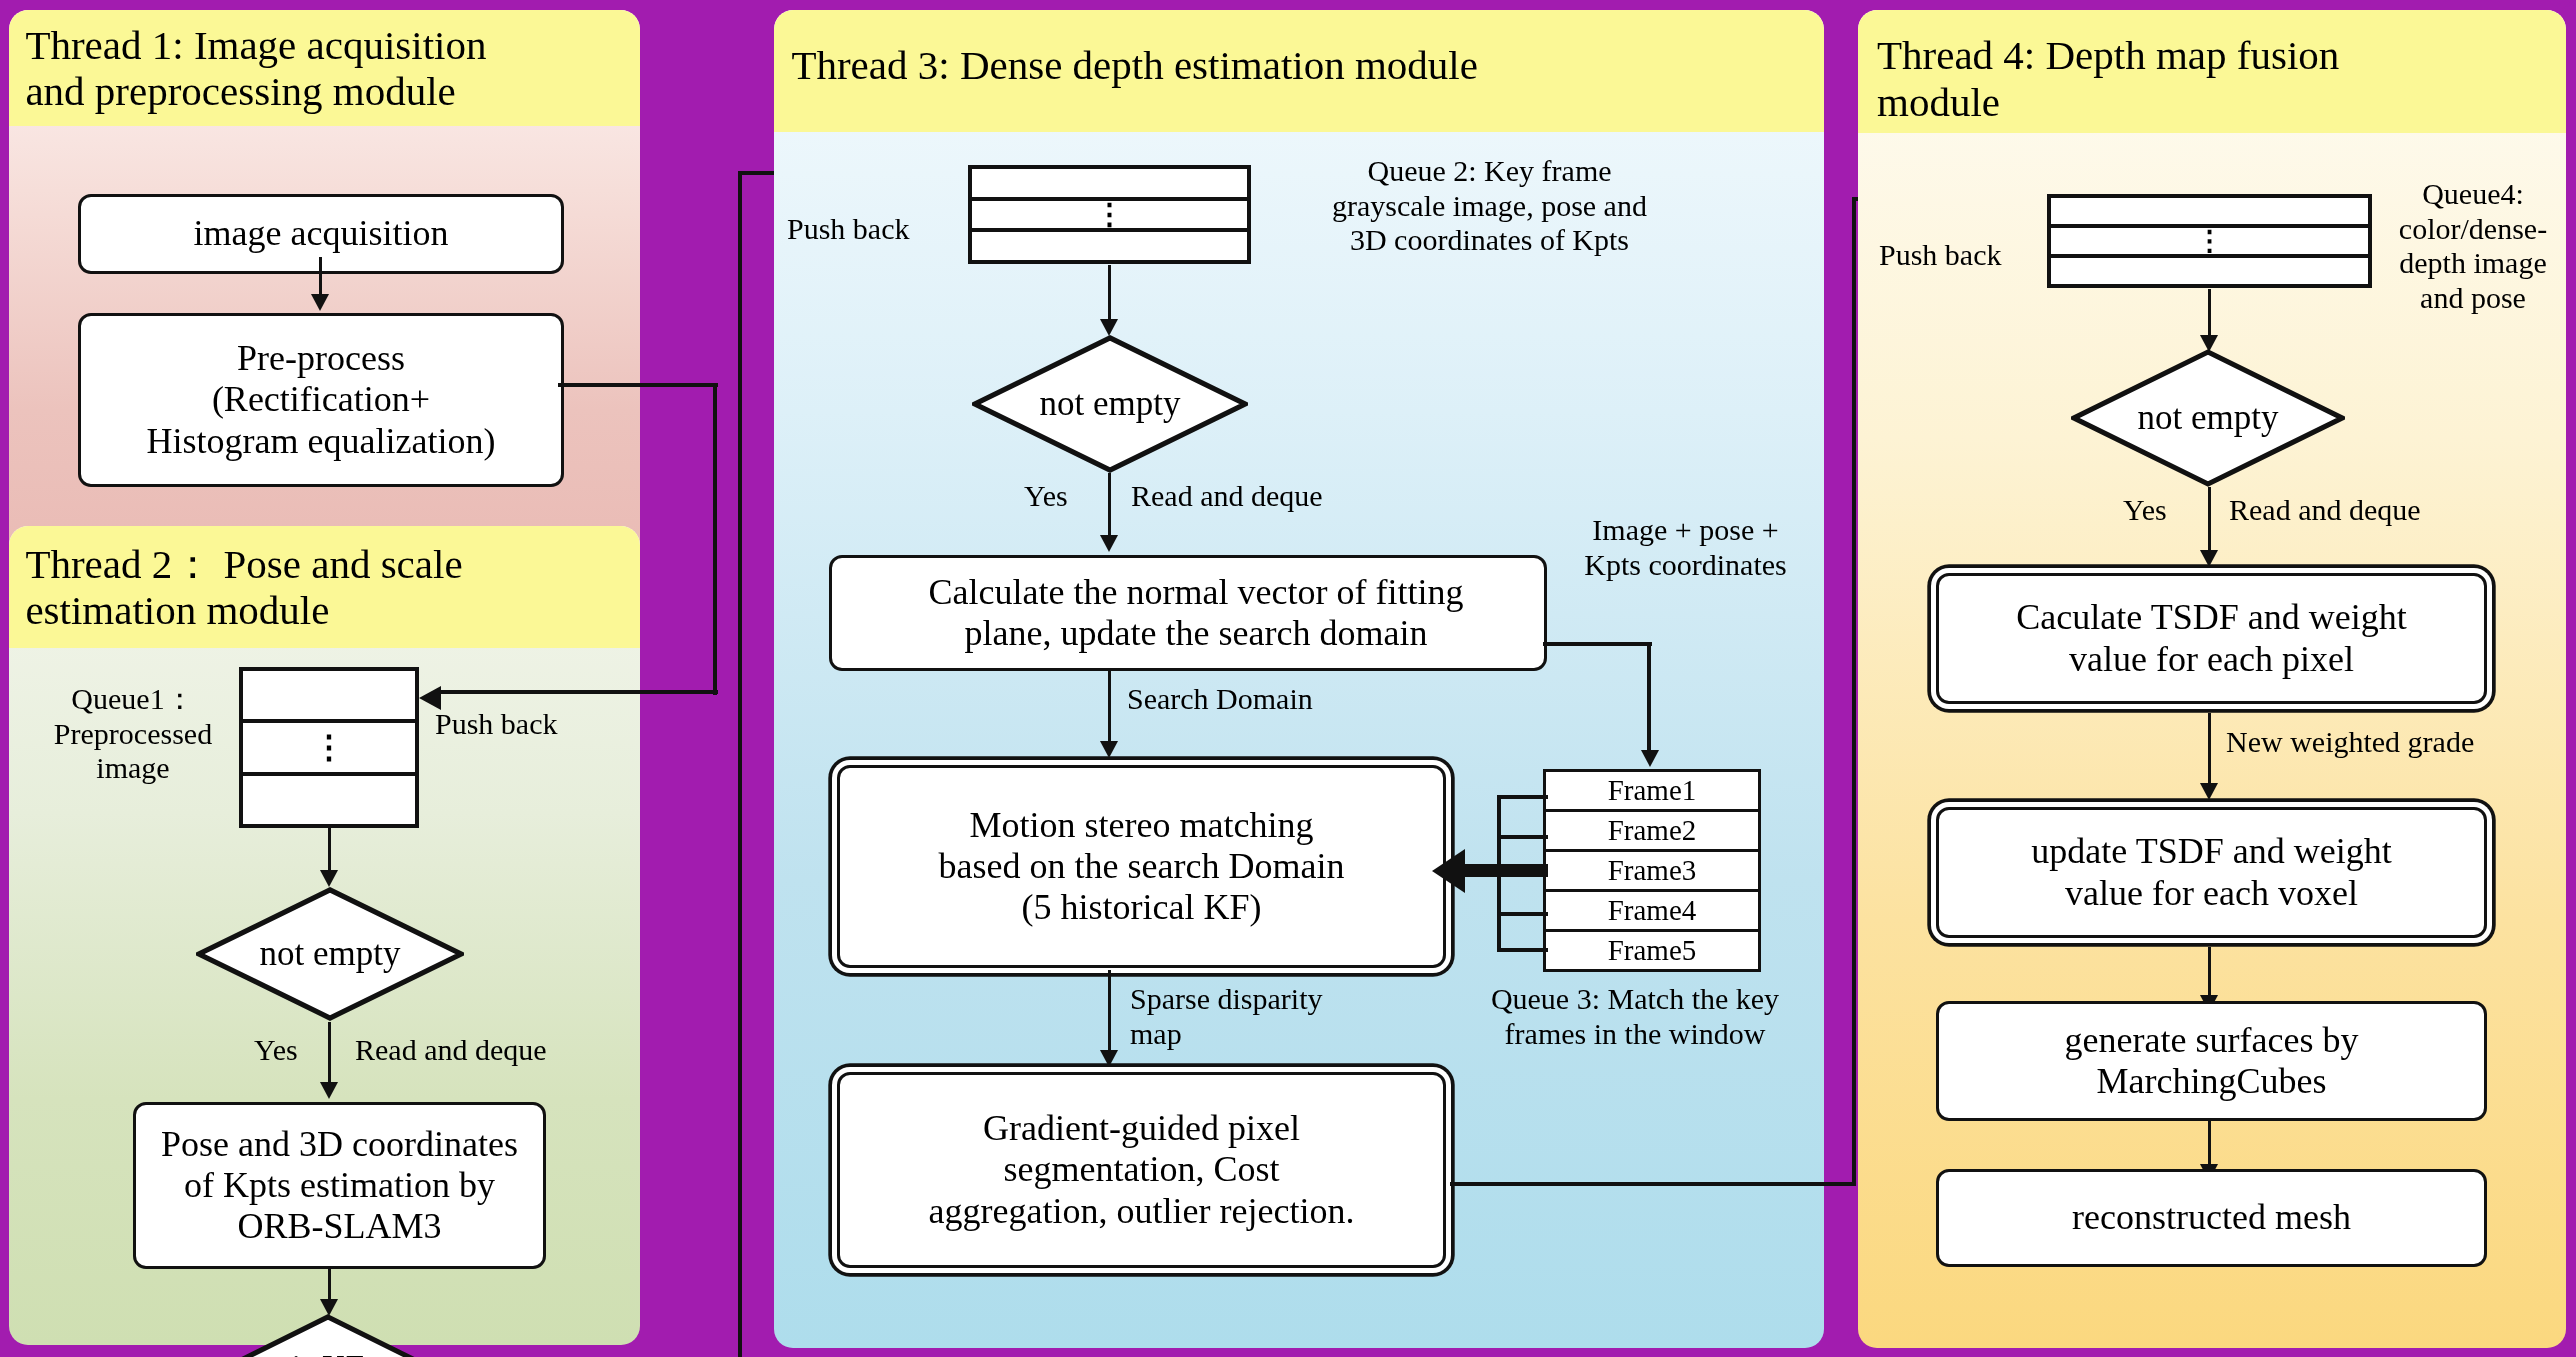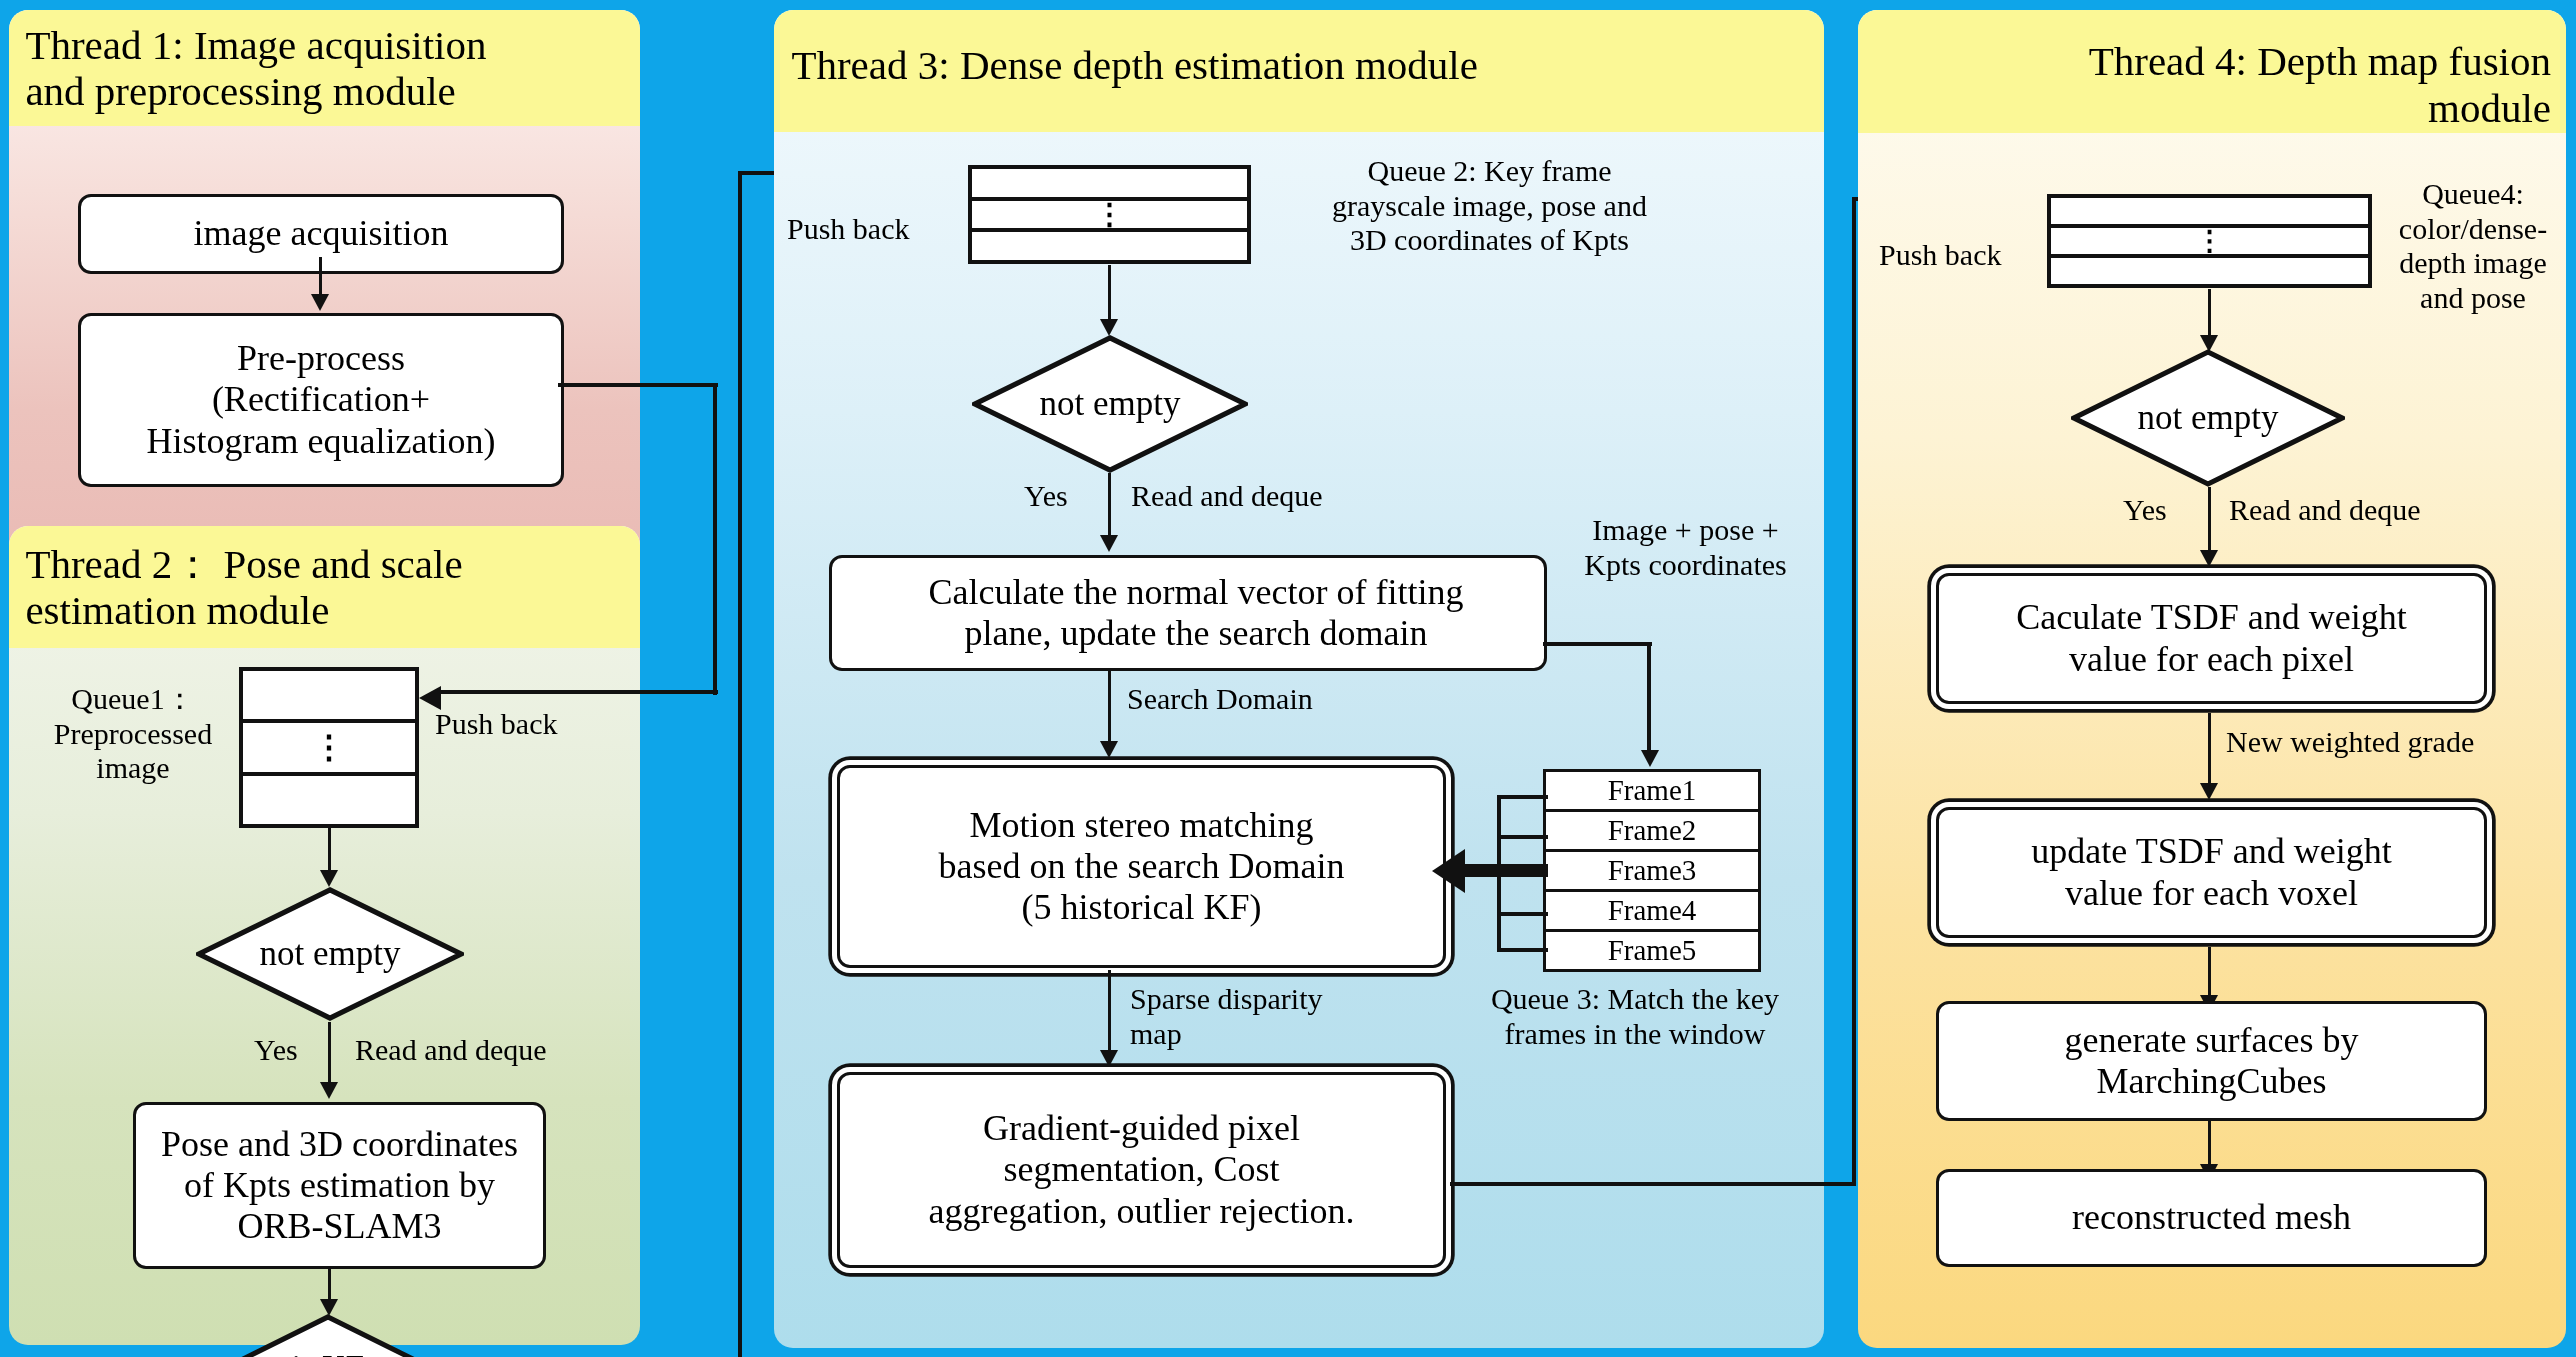--- a/index.html
+++ b/index.html
@@ -1,17 +1,17 @@
 <!DOCTYPE html>
 <html style="font-size:11.6px"><head>
 <meta charset="utf-8">
 <style>
   html,body{margin:0;padding:0;background:#ffffff;}
   body{font-family:"Liberation Serif", serif;}
-  #stage{position:relative;width:2576px;height:1358px;overflow:hidden;background:#0ea5e9;}
+  #stage{position:relative;width:2576px;height:1358px;overflow:hidden;background:#a21caf;}
 
   
   .panel{position:absolute;border-radius:19px;overflow:hidden;}
   .panel-header{position:absolute;left:0;right:0;top:0;background:#FBF896;border-radius:19px 19px 0 0;}
   .panel-title{position:absolute;color:#000;font-weight:400;line-height:1.14;white-space:pre-line;}
 
   .p1{left:9.4px;  top:10px;  width:631px;  height:645px;
       background:linear-gradient(180deg,#fdf3f2 0%,#f6ded9 28%,#ecc3bd 62%,#e8b6b0 100%);}
   .p2{left:9.4px;  top:526px; width:631px;  height:819px;
       background:linear-gradient(180deg,#f3f6ec 0%,#e7eedb 35%,#d6e3bd 70%,#cfdfb2 100%);}
@@ -243,21 +243,21 @@
 aggregation, outlier rejection.</span>
   </div>
 
   <div class="ln h" style="left:1450px;top:1182px;width:406px;"></div>
   <div class="ln v" style="left:1852px;top:197px;height:989px;"></div>
   <div class="ln h" style="left:1852px;top:197px;width:196px;"></div>
   <div class="arr right" style="left:2026px;top:187px;"></div>
 
   <div class="panel p4">
     <div class="panel-header" style="height:123px;"></div>
-    <div class="panel-title" style="left:19px;top:28px;width:674px;font-size:41px;text-align:right;">Thread 4: Depth map fusion
+    <div class="panel-title" style="left:19px;top:22px;width:674px;font-size:41px;">Thread 4: Depth map fusion
                 module</div>
   </div>
 
   <div class="lbl" style="left:1879px;top:238px;font-size:30px;">Push back</div>
 
   <div class="queue" style="left:2047px;top:194px;width:325px;height:94px;">
     <div class="qcell"></div>
     <div class="qcell">
       <span class="qdots" style="font-size:27.6px;">⋮</span>
     </div>

